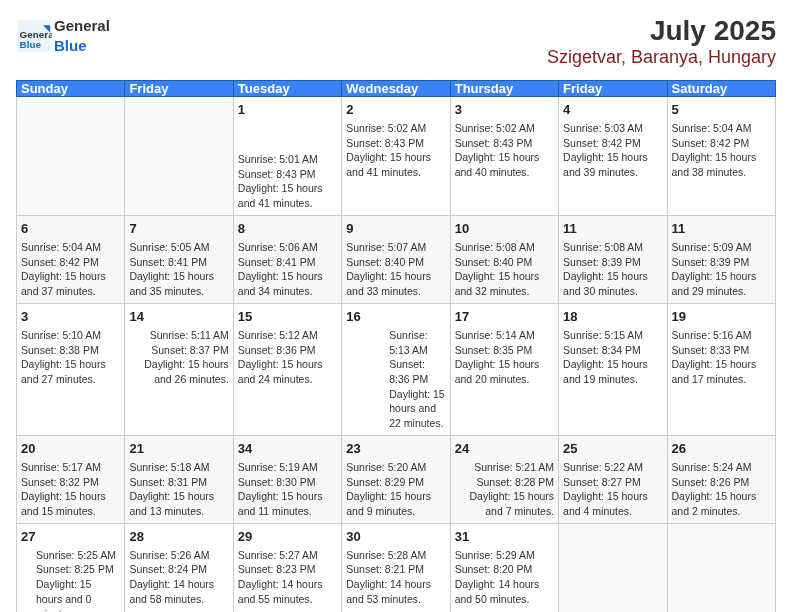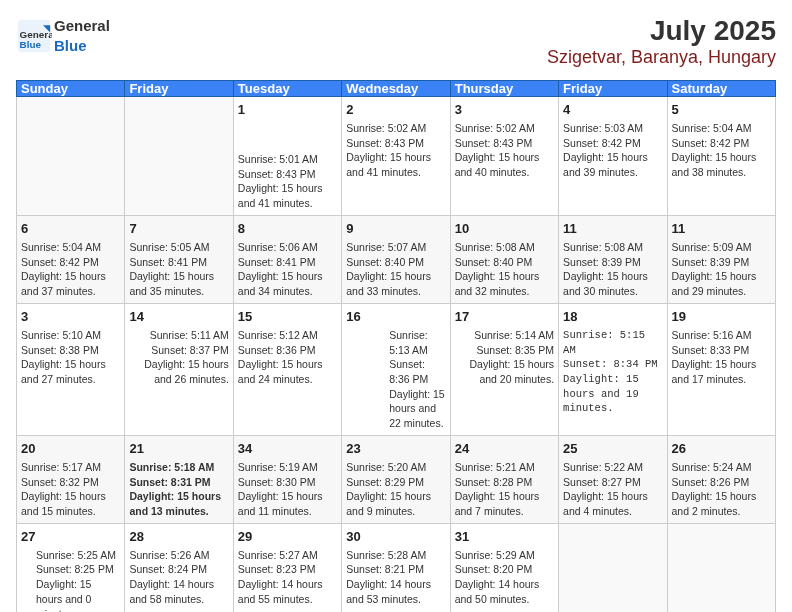--- a/index.html
+++ b/index.html
@@ -217,65 +217,65 @@
 Daylight: 15 hours and 24 minutes.</div>
         </td>
         <td>
           <span class="day-num">16</span>
           <div class="day-info" style="white-space: pre-line; margin-left: 43px;">Sunrise: 5:13 AM
 Sunset: 8:36 PM
 Daylight: 15 hours and 22 minutes.</div>
         </td>
         <td>
           <span class="day-num">17</span>
-          <div class="day-info" style="white-space: pre-line; text-align: right;">Sunrise: 5:14 AM
+          <div class="day-info" style="white-space: pre-line;">Sunrise: 5:14 AM
 Sunset: 8:35 PM
 Daylight: 15 hours and 20 minutes.</div>
         </td>
         <td>
           <span class="day-num">18</span>
-          <div class="day-info" style="white-space: pre-line; font-family: Liberation Mono, monospace;">Sunrise: 5:15 AM
+          <div class="day-info" style="white-space: pre-line;">Sunrise: 5:15 AM
 Sunset: 8:34 PM
 Daylight: 15 hours and 19 minutes.</div>
         </td>
         <td>
           <span class="day-num">19</span>
           <div class="day-info" style="white-space: pre-line;">Sunrise: 5:16 AM
 Sunset: 8:33 PM
 Daylight: 15 hours and 17 minutes.</div>
         </td>
       </tr>
       <tr>
         <td>
           <span class="day-num">20</span>
           <div class="day-info" style="white-space: pre-line;">Sunrise: 5:17 AM
 Sunset: 8:32 PM
 Daylight: 15 hours and 15 minutes.</div>
         </td>
         <td>
           <span class="day-num">21</span>
-          <div class="day-info" style="white-space: pre-line; font-weight: bold;">Sunrise: 5:18 AM
+          <div class="day-info" style="white-space: pre-line;">Sunrise: 5:18 AM
 Sunset: 8:31 PM
 Daylight: 15 hours and 13 minutes.</div>
         </td>
         <td>
           <span class="day-num">34</span>
           <div class="day-info" style="white-space: pre-line;">Sunrise: 5:19 AM
 Sunset: 8:30 PM
 Daylight: 15 hours and 11 minutes.</div>
         </td>
         <td>
           <span class="day-num">23</span>
           <div class="day-info" style="white-space: pre-line;">Sunrise: 5:20 AM
 Sunset: 8:29 PM
 Daylight: 15 hours and 9 minutes.</div>
         </td>
         <td>
           <span class="day-num">24</span>
-          <div class="day-info" style="white-space: pre-line;">Sunrise: 5:21 AM
+          <div class="day-info" style="white-space: pre-line; text-align: right;">Sunrise: 5:21 AM
 Sunset: 8:28 PM
 Daylight: 15 hours and 7 minutes.</div>
         </td>
         <td>
           <span class="day-num">25</span>
           <div class="day-info" style="white-space: pre-line;">Sunrise: 5:22 AM
 Sunset: 8:27 PM
 Daylight: 15 hours and 4 minutes.</div>
         </td>
         <td>

